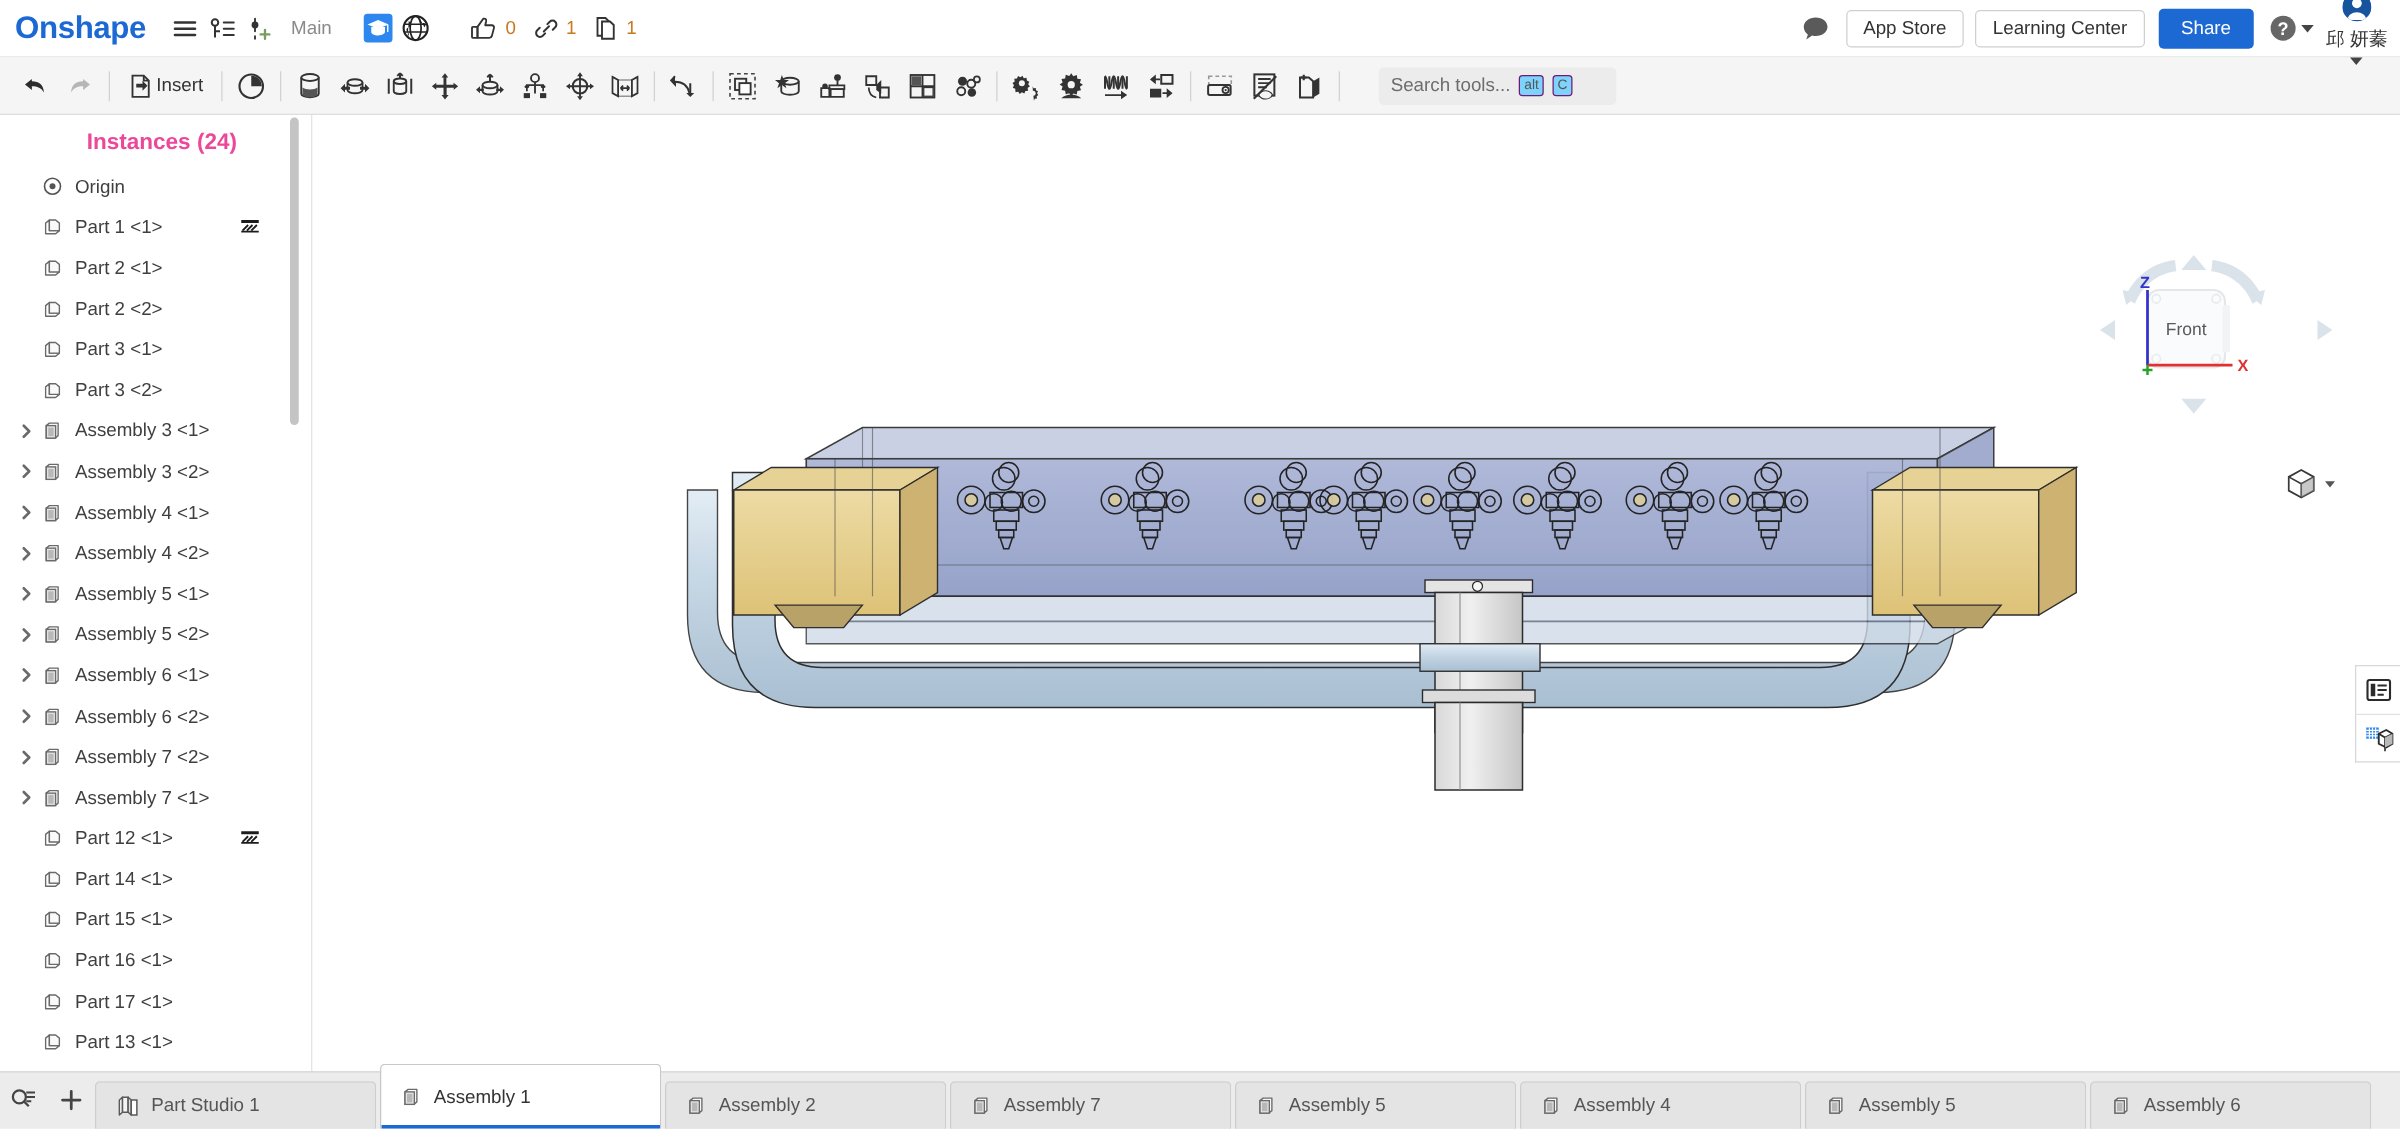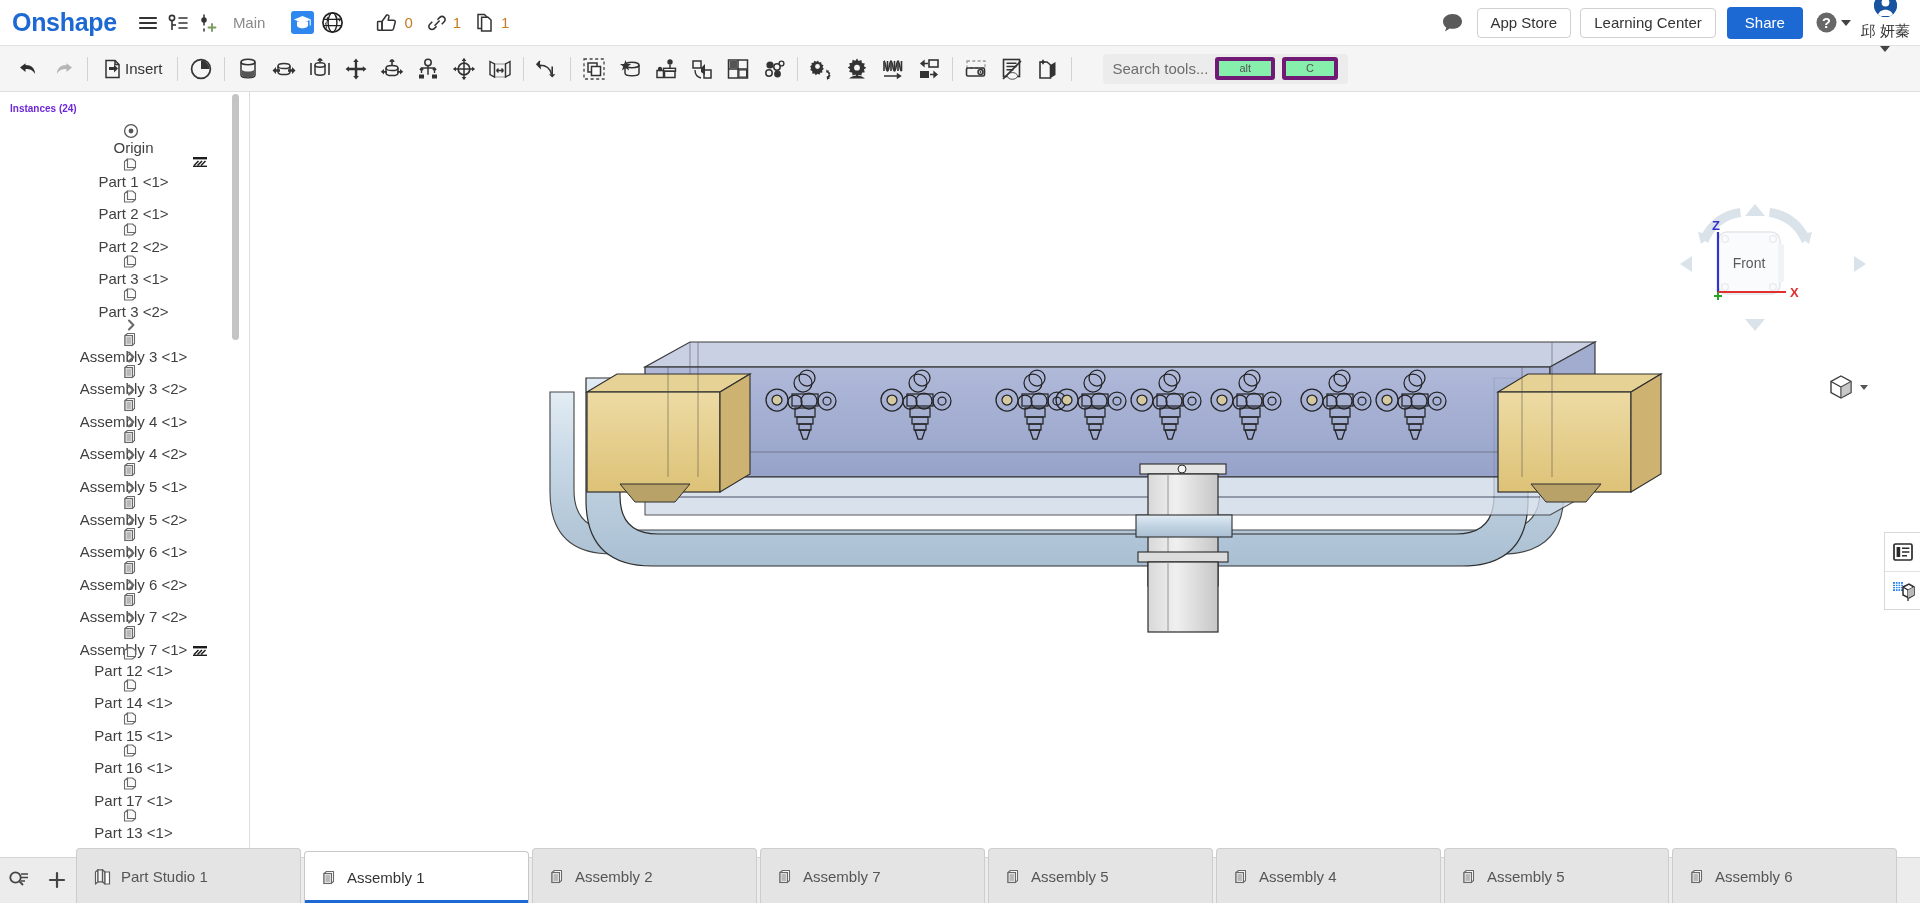--- a/index.html
+++ b/index.html
@@ -62,36 +62,36 @@
     cursor: pointer; color: #3b3b3b; border-radius: 3px; flex: none;
   }
   .tool.dim { color: #b6b6b6; }
   .tool-wide { width: auto; padding: 0 9px; gap: 1px; font-size: 15px; color: #333; }
   .divider { width: 1px; height: 24px; background: #d2d2d2; margin: 0 5px; flex: none; }
   .search-box {
     margin-left: 26px; height: 30px; background: #ececec; border-radius: 4px;
     display: flex; align-items: center; padding: 0 10px; gap: 7px; min-width: 190px; cursor: text;
   }
   .search-ph { font-size: 15px; color: #6d6d6d; }
-  .kbd { font-size: 11px; color: #555; background: #86efac; border: 4px solid #701a75;
-    border-radius: 3px; padding: 1px 20px; line-height: 1.25; }
+  .kbd { font-size: 11px; color: #555; background: #7dd3fc; border: 1px solid #701a75;
+    border-radius: 3px; padding: 1px 3px; line-height: 1.25; }
 
   
   .body { display: flex; height: 811px; position: relative; }
 
   
   .sidebar {
     width: 250px; background: #fff; border-right: 1px solid #dcdcdc;
     display: flex; flex-direction: column; position: relative; flex: none;
   }
-  .side-head { font-size: 10px; font-weight: bold; color: #6d28d9; padding: 11px 0 9px 10px; }
+  .side-head { font-size: 18px; font-weight: bold; color: #ec4899; padding: 11px 0 9px 10px; text-align: center; }
   .tree { flex: 1; overflow: hidden; position: relative; }
   .node {
     height: 32.6px; display: flex; align-items: center; padding-left: 12px;
-    font-size: 15px; color: #3f3f3f; cursor: pointer; position: relative; flex-direction: column;
+    font-size: 15px; color: #3f3f3f; cursor: pointer; position: relative;
   }
   .chev { width: 18px; display: flex; align-items: center; justify-content: center; flex: none; }
   .chev.blank { visibility: hidden; }
   .nico { width: 24px; display: flex; align-items: center; justify-content: center; flex: none; }
   .nlabel { margin-left: 6px; white-space: nowrap; }
   .fixed-mark { position: absolute; left: 192px; display: flex; align-items: center; }
   .side-scroll {
     position: absolute; right: 5px; top: 2px; width: 7px; height: 246px;
     background: #c4c4c4; border-radius: 4px; cursor: pointer;
   }
@@ -113,21 +113,21 @@
 
   
   .tabbar {
     position: absolute; left: 0; bottom: 0; width: 1920px; height: 46px;
     background: #ececec; border-top: 1px solid #d4d4d4;
     display: flex; align-items: flex-end; z-index: 5;
   }
   .tb-tool { width: 38px; height: 46px; display: flex; align-items: center;
     justify-content: center; cursor: pointer; color: #4a4a4a; flex: none; }
   .tab {
-    height: 55px; min-width: 225px; display: flex; align-items: center; gap: 9px;
+    height: 38px; min-width: 225px; display: flex; align-items: center; gap: 9px;
     padding: 0 16px; background: #e4e4e4; border: 1px solid #cdcdcd; border-bottom: none;
     border-radius: 4px 4px 0 0; font-size: 15px; color: #555; cursor: pointer;
     margin-right: 3px; flex: none; white-space: nowrap;
   }
   .tab.active { background: #fff; color: #333; border-color: #c8c8c8; height: 52px;
     box-shadow: inset 0 -3px 0 0 #1c69d4; }
 </style>
 </head>
 <body>
 

